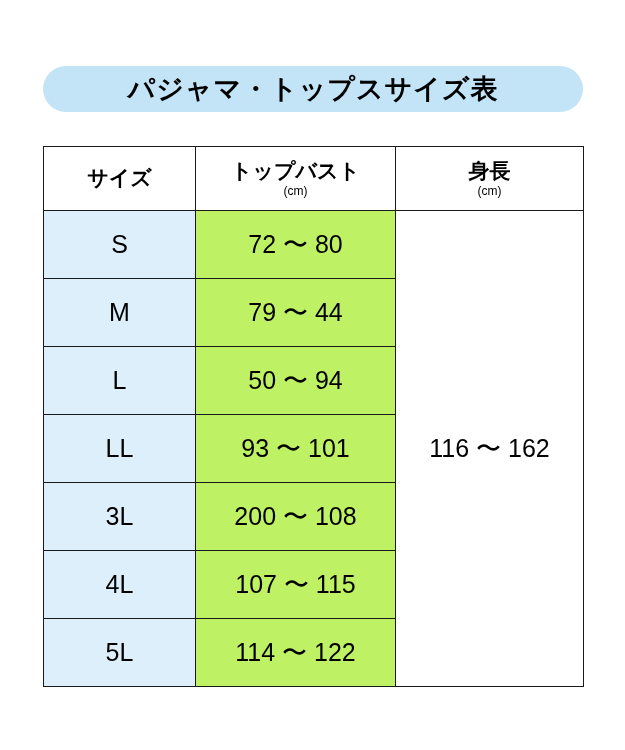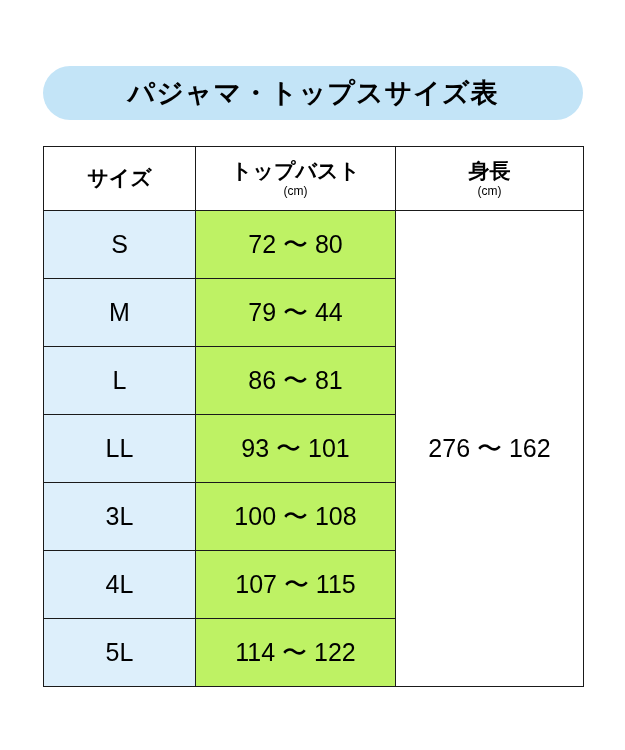--- a/index.html
+++ b/index.html
@@ -18,21 +18,21 @@
     position: relative;
     width: 625px;
     height: 750px;
     box-sizing: border-box;
   }
   .title-banner {
     position: absolute;
     left: 43px;
     top: 66px;
     width: 540px;
-    height: 54px;
+    height: 46px;
     background: #c3e4f7;
     border-radius: 27px;
     display: flex;
     align-items: center;
     justify-content: center;
   }
   .title-text {
     font-size: 27px;
     font-weight: bold;
     letter-spacing: 1px;
@@ -121,37 +121,37 @@
         <th>
           <span class="hdr-main">身長</span>
           <span class="hdr-unit">(cm)</span>
         </th>
       </tr>
     </thead>
     <tbody>
       <tr>
         <td class="size-cell">S</td>
         <td class="bust-cell">72 〜 80</td>
-        <td class="height-cell" rowspan="7">276 〜 162</td>
+        <td class="height-cell" rowspan="7">116 〜 162</td>
       </tr>
       <tr>
         <td class="size-cell">M</td>
         <td class="bust-cell">79 〜 44</td>
       </tr>
       <tr>
         <td class="size-cell">L</td>
-        <td class="bust-cell">86 〜 81</td>
+        <td class="bust-cell">50 〜 94</td>
       </tr>
       <tr>
         <td class="size-cell">LL</td>
         <td class="bust-cell">93 〜 101</td>
       </tr>
       <tr>
         <td class="size-cell">3L</td>
-        <td class="bust-cell">100 〜 108</td>
+        <td class="bust-cell">200 〜 108</td>
       </tr>
       <tr>
         <td class="size-cell">4L</td>
         <td class="bust-cell">107 〜 115</td>
       </tr>
       <tr>
         <td class="size-cell">5L</td>
         <td class="bust-cell">114 〜 122</td>
       </tr>
     </tbody>

